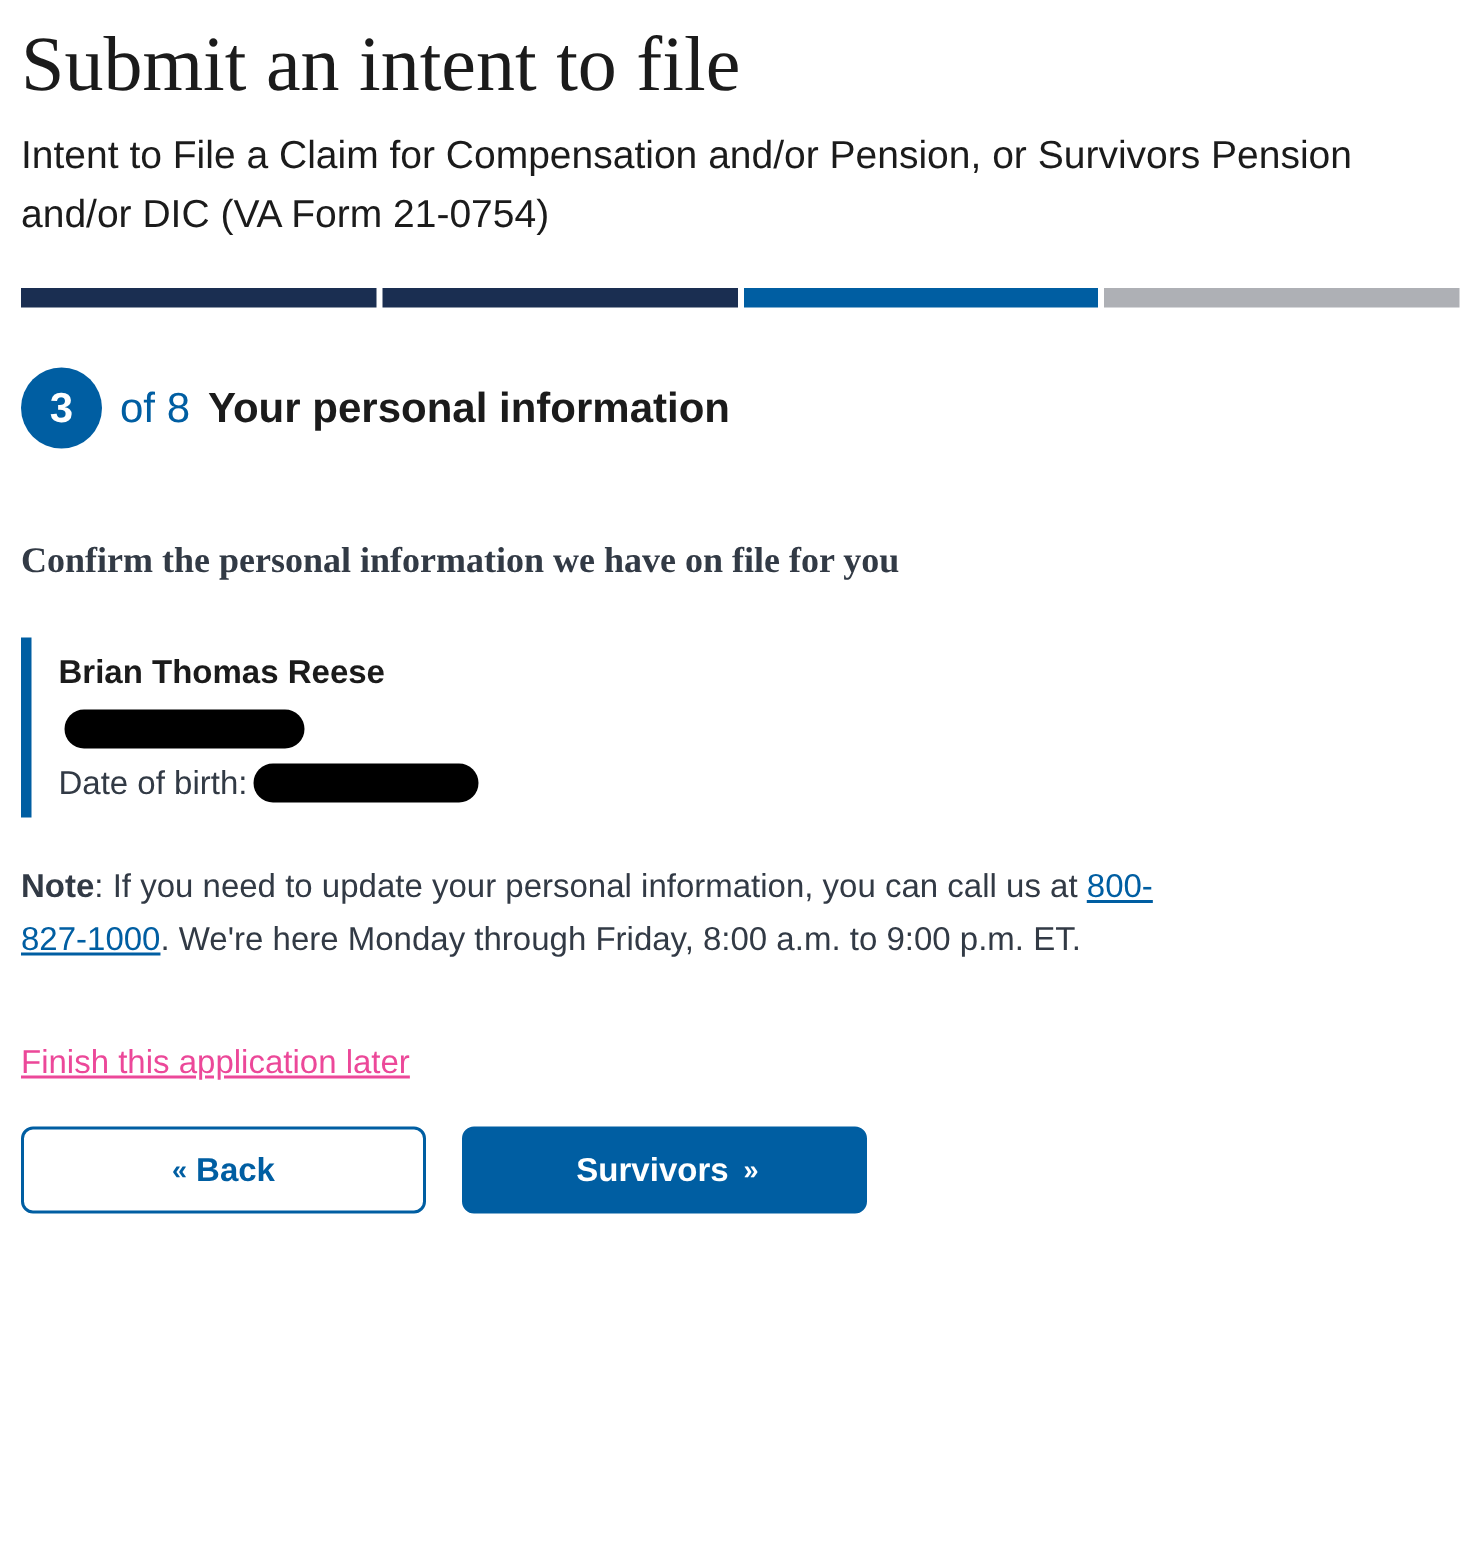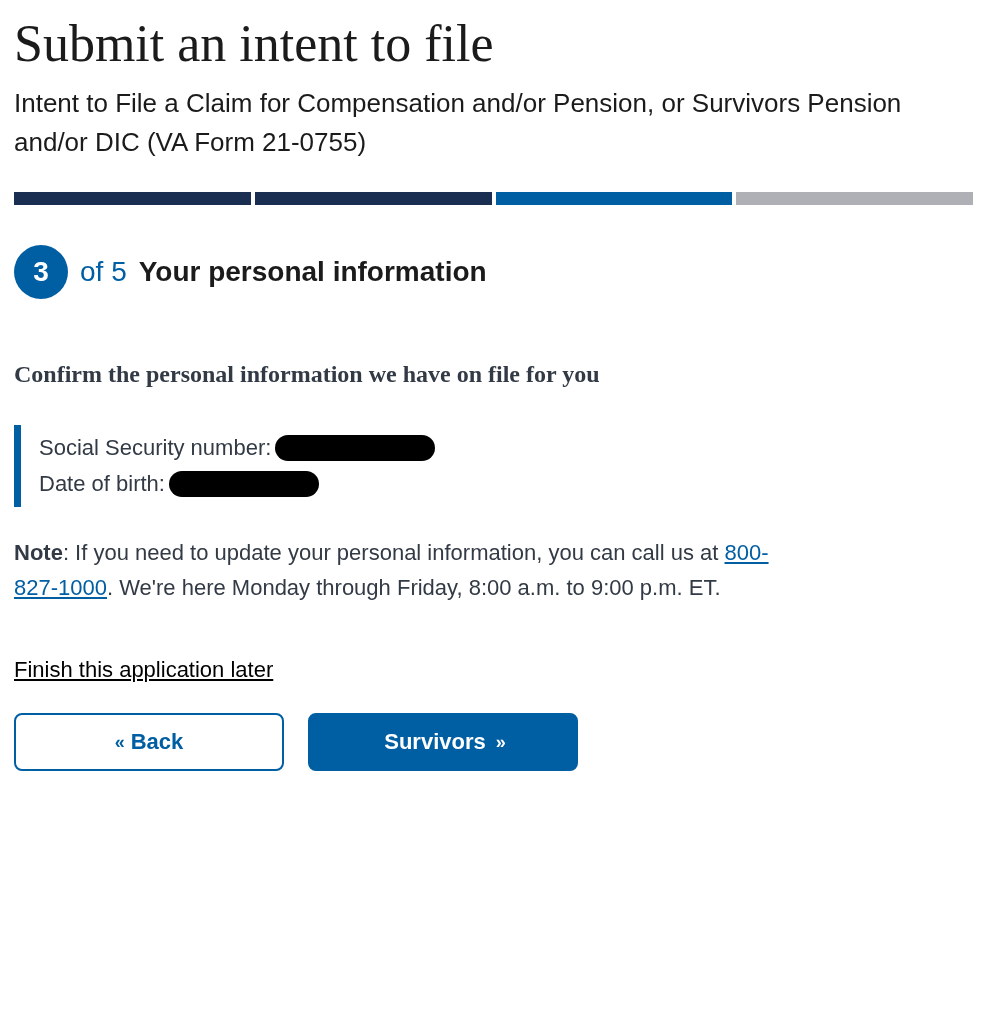--- a/index.html
+++ b/index.html
@@ -129,21 +129,21 @@
     .note-text .bold {
       font-weight: 700;
     }
     .note-text a {
       color: #005ea2;
       text-decoration: underline;
     }
     .finish-later {
       display: inline-block;
       font-size: 22px;
-      color: #000000;
+      color: #ec4899;
       text-decoration: underline;
       margin-bottom: 30px;
     }
     .button-row {
       display: flex;
       gap: 24px;
     }
     .btn {
       display: inline-flex;
       align-items: center;
@@ -170,40 +170,40 @@
       font-size: 18px;
       letter-spacing: -4px;
     }
   </style>
 </head>
 <body>
 
 
 
 <h1 class="page-title">Submit an intent to file</h1>
-<p class="page-subtitle">Intent to File a Claim for Compensation and/or Pension, or Survivors Pension and/or DIC (VA Form 21-0755)</p>
+<p class="page-subtitle">Intent to File a Claim for Compensation and/or Pension, or Survivors Pension and/or DIC (VA Form 21-0754)</p>
 
 <div class="progress-bar">
   <div class="progress-segment done"></div>
   <div class="progress-segment done"></div>
   <div class="progress-segment current"></div>
   <div class="progress-segment upcoming"></div>
 </div>
 
 <div class="step-header">
   <div class="step-circle">3</div>
-  <span class="step-of">of 5</span>
+  <span class="step-of">of 8</span>
   <span class="step-title">Your personal information</span>
 </div>
 
 <h2 class="section-heading">Confirm the personal information we have on file for you</h2>
 
 <div class="info-card">
+  <div class="info-name">Brian Thomas Reese</div>
   <div class="info-row">
-    <span>Social Security number:</span>
     <span class="redaction long"></span>
   </div>
   <div class="info-row">
     <span>Date of birth:</span>
     <span class="redaction med"></span>
   </div>
 </div>
 
 <p class="note-text">
   <span class="bold">Note</span><span>: If you need to update your personal information, you can call us at </span><a href="#">800-827-1000</a><span>. We're here Monday through Friday, 8:00 a.m. to 9:00 p.m. ET.</span>

